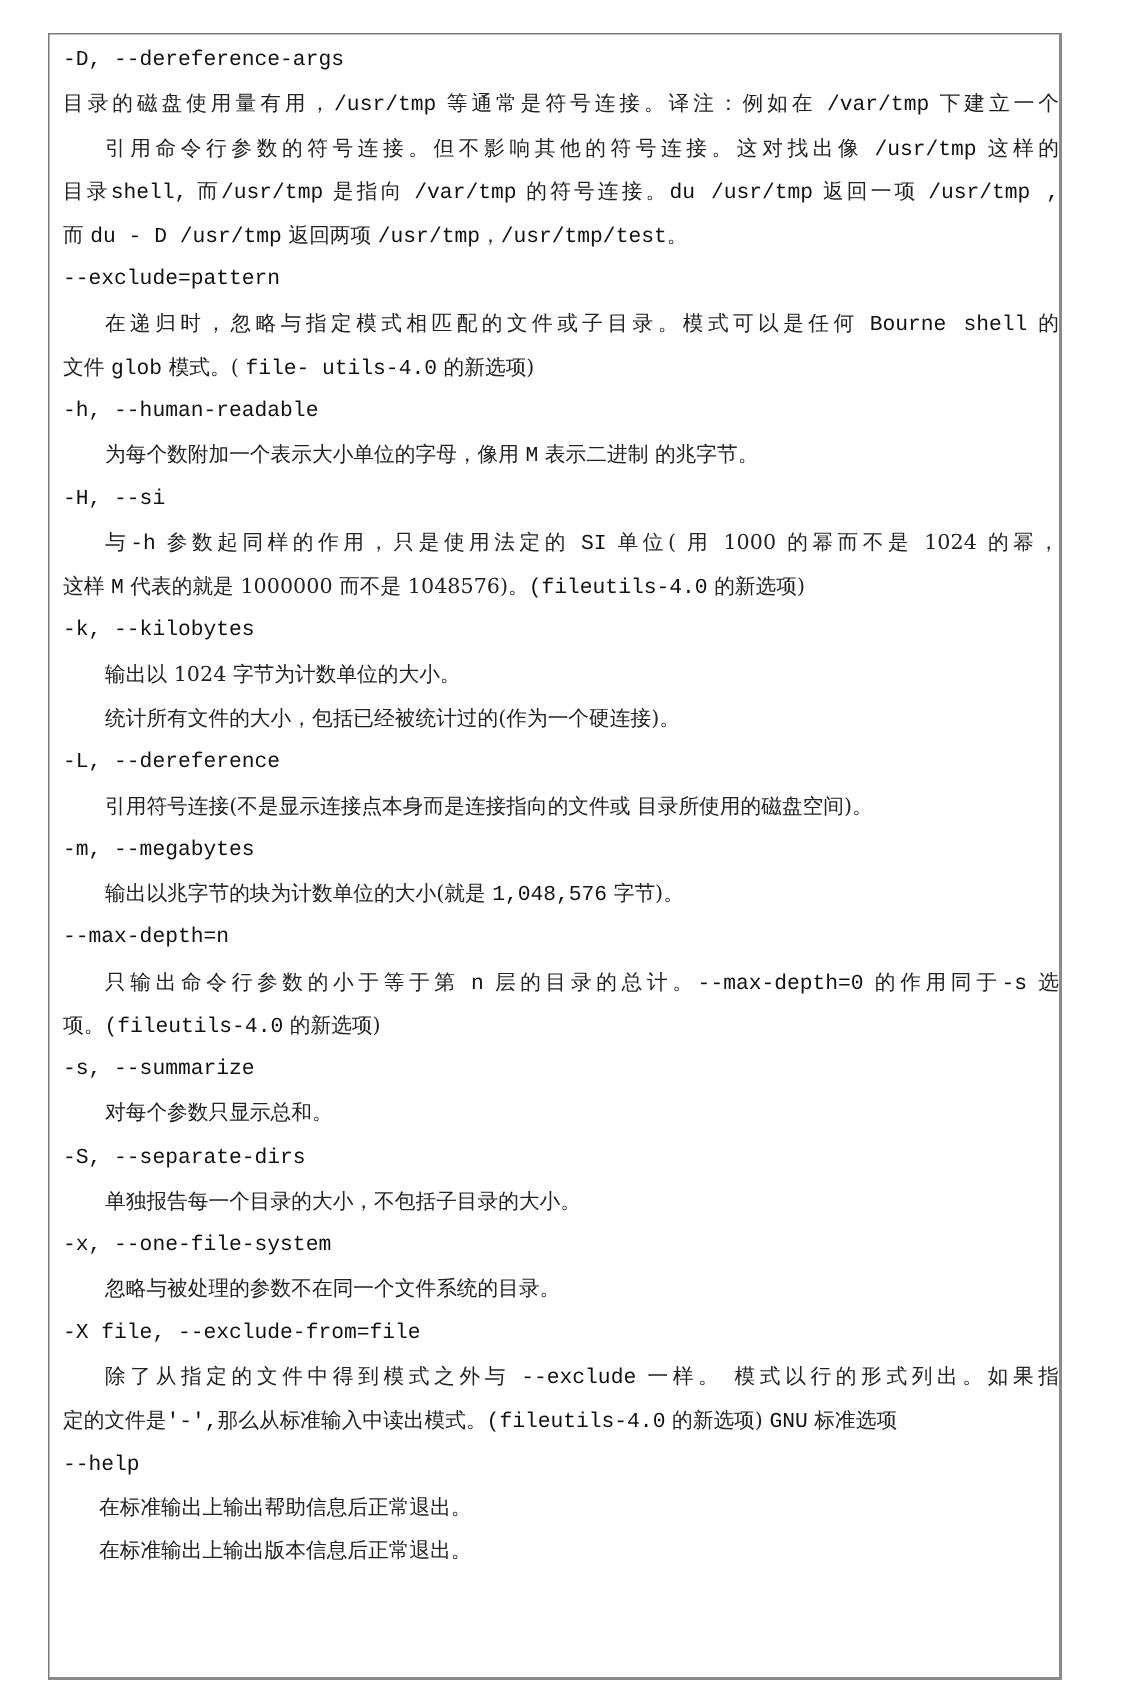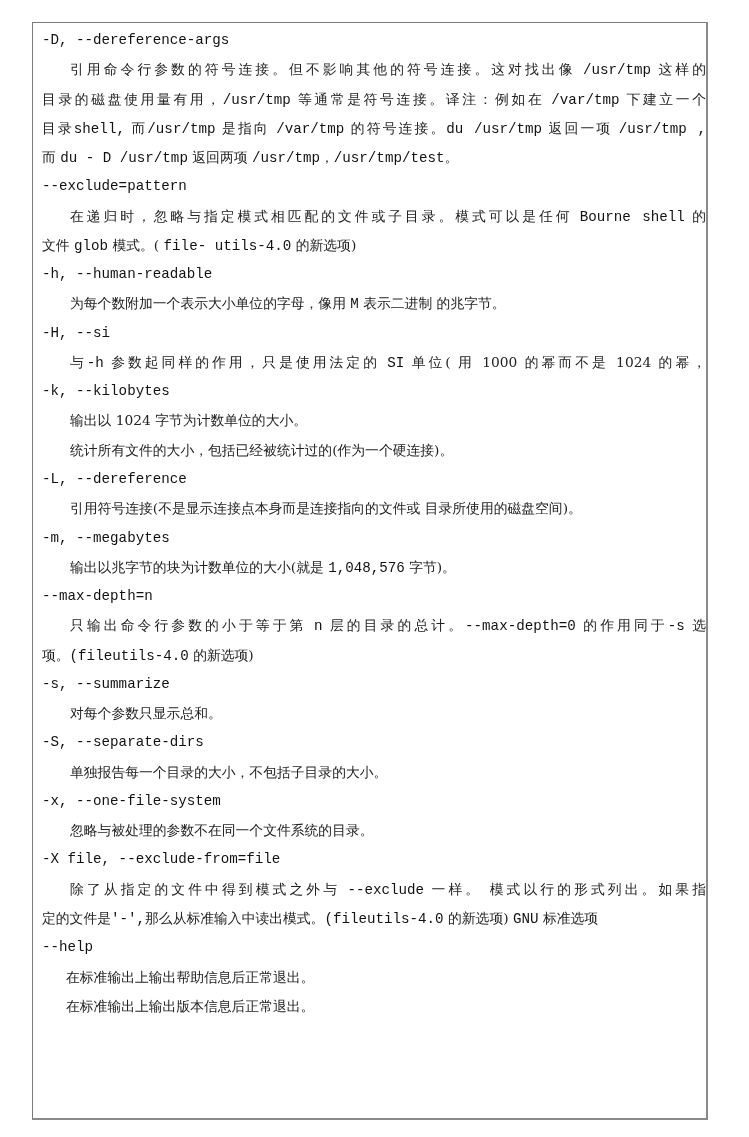--- a/index.html
+++ b/index.html
@@ -43,21 +43,21 @@
       font-family: "Liberation Mono", "DejaVu Sans Mono", monospace;
       font-size: 14.4px;
       color: #111;
     }
     .line.desc {
       font-family: "DejaVu Serif", "Liberation Serif", serif;
       font-size: 13.8px;
       color: #222;
     }
     .line.indent { padding-left: 28px; }
-    .line.indent-sm { padding-left: 24px; }
+    .line.indent-sm { padding-left: 24px; font-family: Liberation Mono, monospace; }
     .line.justify {
       white-space: normal;
       text-align: justify;
       text-align-last: justify;
       overflow: hidden;
     }
     .seg {
       display: inline;
     }
     .seg.code {
@@ -65,31 +65,32 @@
       font-size: 14.2px;
       color: #111;
     }
   </style>
 </head>
 <body>
 
 <div class="doc-box">
   <div class="lines" id="lines">
       <div class="line opt"><span class="seg code">-D, --dereference-args</span></div>
+      <div class="line desc justify"><span class="seg">目录的磁盘使用量有用，</span><span class="seg code">/usr/tmp</span><span class="seg">  等通常是符号连接。译注：例如在  </span><span class="seg code">/var/tmp</span><span class="seg"> 下建立一个</span></div>
       <div class="line desc indent justify"><span class="seg">引用命令行参数的符号连接。但不影响其他的符号连接。这对找出像 </span><span class="seg code">/usr/tmp</span><span class="seg"> 这样的</span></div>
-      <div class="line desc justify"><span class="seg">目录的磁盘使用量有用，</span><span class="seg code">/usr/tmp</span><span class="seg">  等通常是符号连接。译注：例如在  </span><span class="seg code">/var/tmp</span><span class="seg"> 下建立一个</span></div>
       <div class="line desc justify"><span class="seg">目录</span><span class="seg code">shell,</span><span class="seg"> 而</span><span class="seg code">/usr/tmp</span><span class="seg"> 是指向 </span><span class="seg code">/var/tmp</span><span class="seg"> 的符号连接。</span><span class="seg code">du /usr/tmp</span><span class="seg"> 返回一项 </span><span class="seg code">/usr/tmp ,</span></div>
       <div class="line desc"><span class="seg">而 </span><span class="seg code">du - D /usr/tmp</span><span class="seg"> 返回两项 </span><span class="seg code">/usr/tmp</span><span class="seg">，</span><span class="seg code">/usr/tmp/test</span><span class="seg">。</span></div>
       <div class="line opt"><span class="seg code">--exclude=pattern</span></div>
       <div class="line desc indent justify"><span class="seg">在递归时，忽略与指定模式相匹配的文件或子目录。模式可以是任何 </span><span class="seg code">Bourne  shell</span><span class="seg">  的</span></div>
       <div class="line desc"><span class="seg">文件 </span><span class="seg code">glob</span><span class="seg"> 模式。( </span><span class="seg code">file- utils-4.0</span><span class="seg"> 的新选项)</span></div>
       <div class="line opt"><span class="seg code">-h, --human-readable</span></div>
       <div class="line desc indent"><span class="seg">为每个数附加一个表示大小单位的字母，像用 </span><span class="seg code">M</span><span class="seg"> 表示二进制 的兆字节。</span></div>
       <div class="line opt"><span class="seg code">-H, --si</span></div>
       <div class="line desc indent justify"><span class="seg">与</span><span class="seg code">-h</span><span class="seg"> 参数起同样的作用，只是使用法定的 </span><span class="seg code">SI</span><span class="seg"> 单位( 用 1000 的幂而不是 1024 的幂，</span></div>
+      <div class="line desc"><span class="seg">这样 </span><span class="seg code">M</span><span class="seg"> 代表的就是 1000000 而不是 1048576)。</span><span class="seg code">(fileutils-4.0</span><span class="seg"> 的新选项)</span></div>
       <div class="line opt"><span class="seg code">-k, --kilobytes</span></div>
       <div class="line desc indent"><span class="seg">输出以 1024 字节为计数单位的大小。</span></div>
       <div class="line desc indent"><span class="seg">统计所有文件的大小，包括已经被统计过的(作为一个硬连接)。</span></div>
       <div class="line opt"><span class="seg code">-L, --dereference</span></div>
       <div class="line desc indent"><span class="seg">引用符号连接(不是显示连接点本身而是连接指向的文件或 目录所使用的磁盘空间)。</span></div>
       <div class="line opt"><span class="seg code">-m, --megabytes</span></div>
       <div class="line desc indent"><span class="seg">输出以兆字节的块为计数单位的大小(就是 </span><span class="seg code">1,048,576</span><span class="seg"> 字节)。</span></div>
       <div class="line opt"><span class="seg code">--max-depth=n</span></div>
       <div class="line desc indent justify"><span class="seg">只输出命令行参数的小于等于第 </span><span class="seg code">n</span><span class="seg">  层的目录的总计。</span><span class="seg code">--max-depth=0</span><span class="seg"> 的作用同于</span><span class="seg code">-s</span><span class="seg"> 选</span></div>
       <div class="line desc"><span class="seg">项。</span><span class="seg code">(fileutils-4.0</span><span class="seg"> 的新选项)</span></div>

